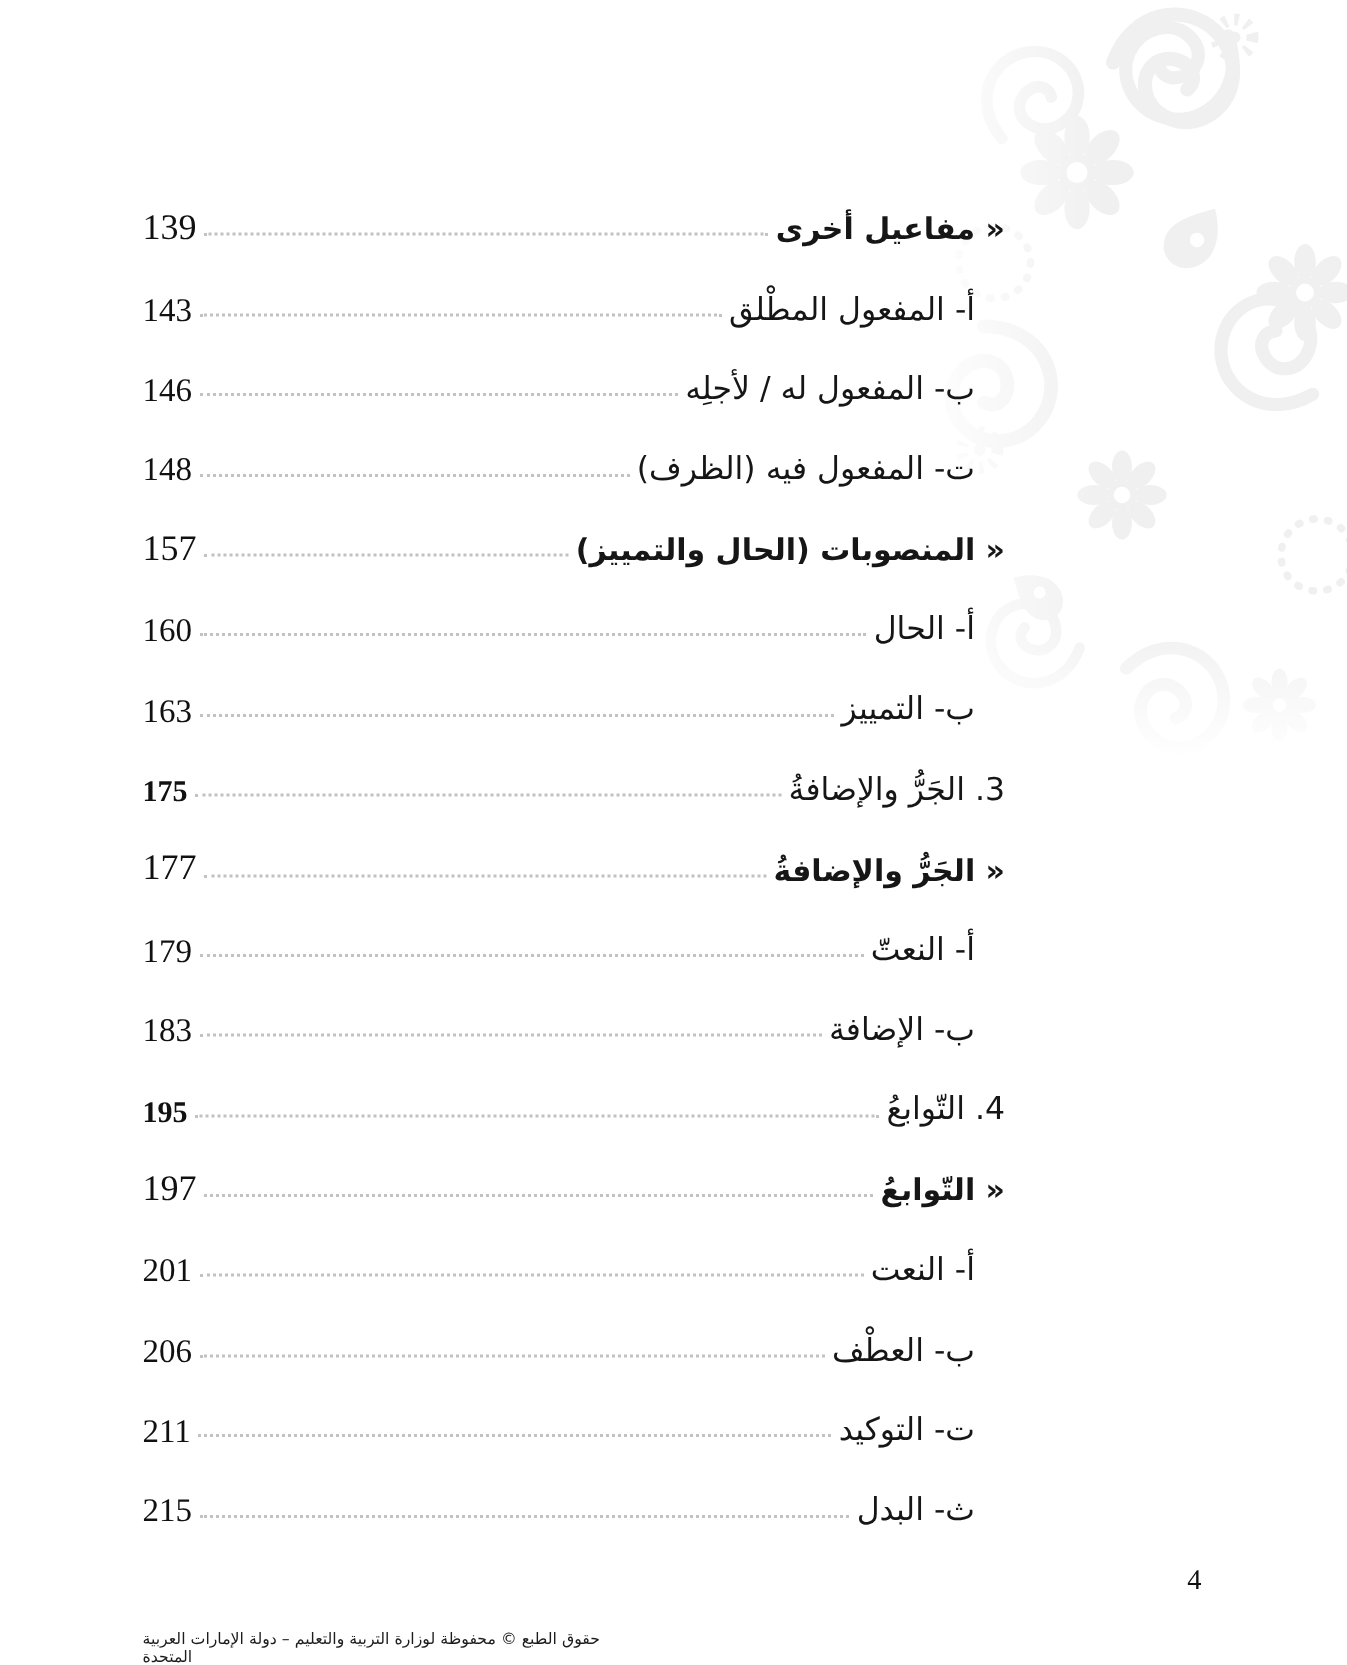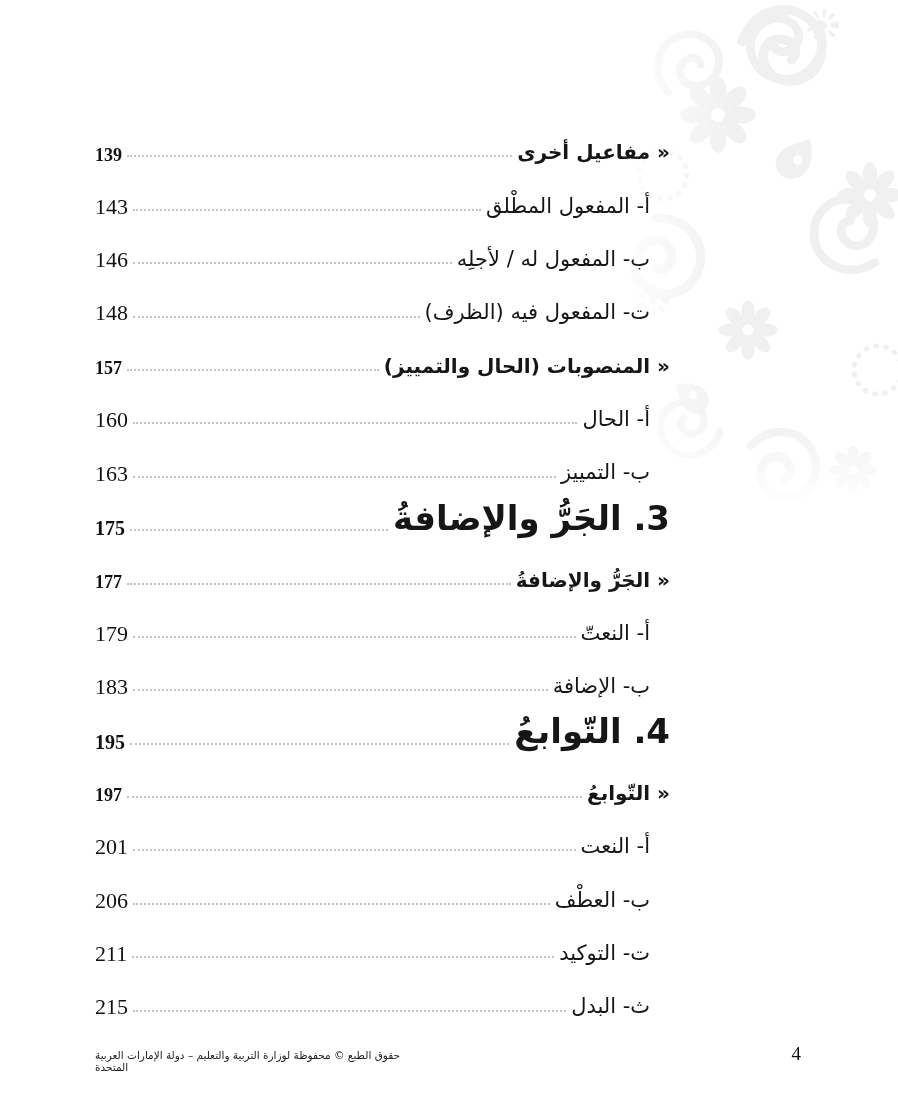--- a/index.html
+++ b/index.html
@@ -14,27 +14,27 @@
   .decor-fade-left{position:absolute;top:0;left:598px;width:140px;height:545px;z-index:1;
     background:linear-gradient(to right,#ffffff 8%,rgba(255,255,255,0) 100%);}
   .decor-fade-bottom{position:absolute;top:410px;left:598px;width:300px;height:150px;z-index:1;
     background:linear-gradient(to top,#ffffff 35%,rgba(255,255,255,0) 100%);}
   
   .toc{position:absolute;left:95px;width:575px;top:112px;z-index:2;}
   .row{display:flex;align-items:flex-end;height:53.4px;direction:rtl;}
   .row .label{white-space:nowrap;line-height:1.25;}
   .row.sub .label{font-size:21px;padding-right:20px;}
   .row.section .label{font-size:20px;font-weight:bold;}
-  .row.chapter .label{font-size:34px;font-weight:bold;}
+  .row.chapter .label{font-size:21px;font-weight:normal;}
   .leader{flex:1;min-width:16px;border-bottom:2px dotted #c2c2c2;margin:0 5px 8px 5px;}
   .num{font-family:"Liberation Serif", serif;font-size:22px;color:#111;line-height:1.1;}
-  .row.section .num{font-weight:bold;font-size:18px;}
+  .row.section .num{font-weight:normal;font-size:24px;}
   .row.chapter .num{font-weight:bold;font-size:20px;margin-top:16px;}
   
-  .footer-copy{position:absolute;left:95px;top:1049px;width:330px;z-index:2;
+  .footer-copy{position:absolute;left:95px;top:1087px;width:330px;z-index:2;
     direction:rtl;text-align:left;font-size:10.5px;color:#1c1c1c;}
   .page-num{position:absolute;right:97px;top:1043px;z-index:2;
     font-family:"Liberation Serif", serif;font-size:19px;color:#111;}
 </style>
 </head>
 <body>
 
 <div class="decor-wrap">
   <svg width="300" height="545" viewBox="0 0 300 545" xmlns="http://www.w3.org/2000/svg">
     <defs>

